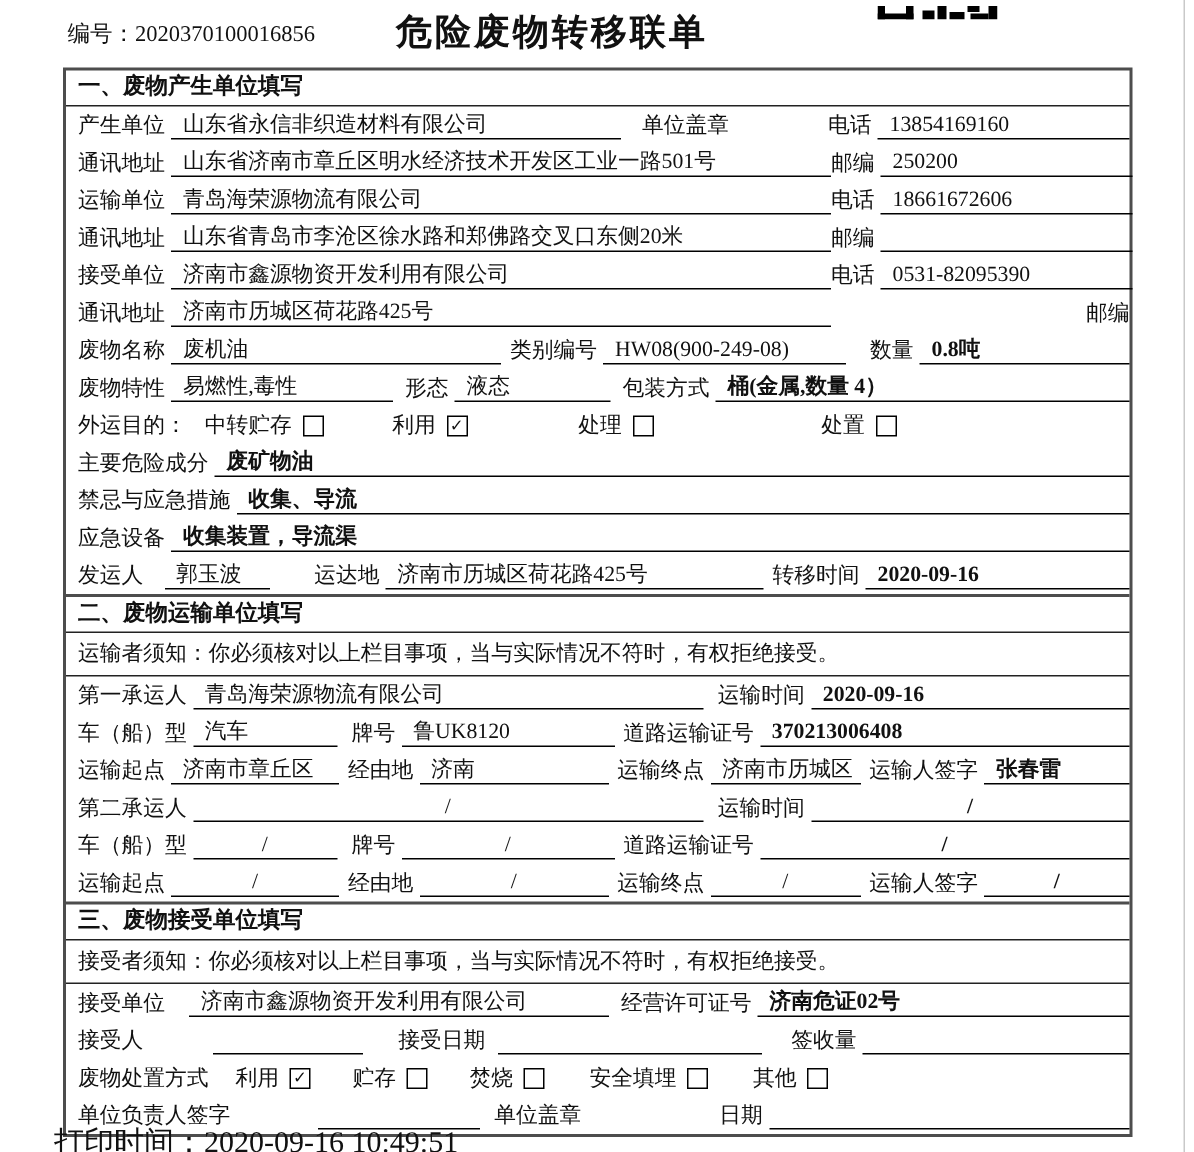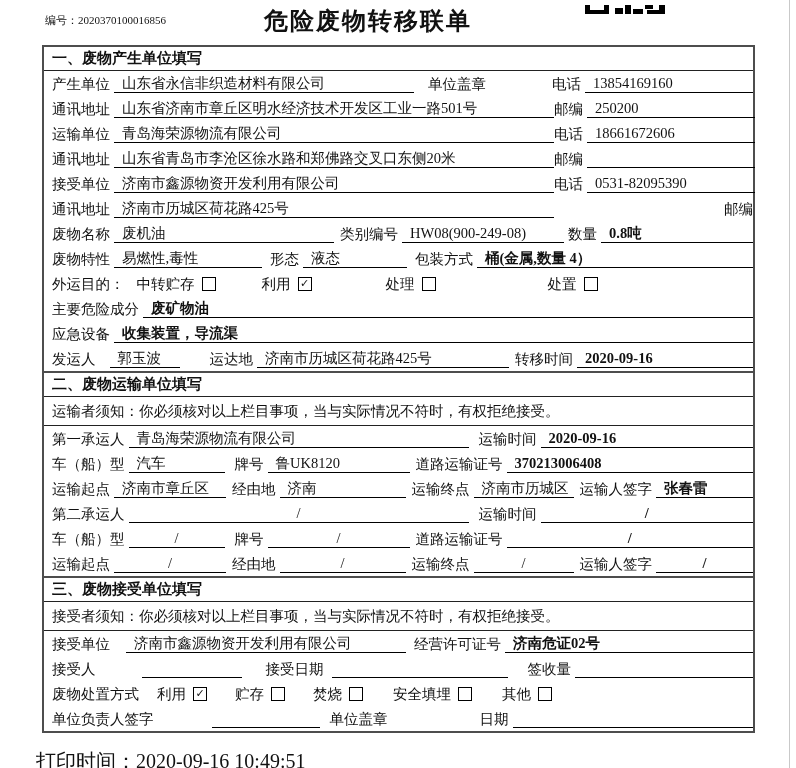--- a/index.html
+++ b/index.html
@@ -1,18 +1,18 @@
 <!DOCTYPE html>
 <html><head>
 <meta charset="utf-8">
 <style>
   html,body{margin:0;padding:0;}
   body{width:796px;height:768px;background:#ffffff;position:relative;overflow:hidden;
        font-family:"Liberation Serif","DejaVu Serif",serif;color:#111;}
-  .serial{position:absolute;left:45px;top:13px;font-size:11px;white-space:nowrap;}
+  .serial{position:absolute;left:45px;top:13px;font-size:15px;white-space:nowrap;}
   .doc-title{position:absolute;left:0;right:60px;top:5px;text-align:center;font-size:24px;
        font-weight:bold;letter-spacing:2px;}
   .qr{position:absolute;left:585px;top:0;}
   .page-edge{position:absolute;left:789px;top:0;width:1px;height:768px;background:#c9c9c9;}
   .tbl{position:absolute;left:42px;top:45px;width:713px;border:2px solid #4d4d4d;
        background:#fff;box-sizing:border-box;display:flex;flex-direction:column;}
   .hd{height:23px;line-height:23px;font-weight:bold;font-size:15px;padding:0 8px;
        border-bottom:1px solid #222;flex:none;}
   .hd.mid{border-top:2px solid #4d4d4d;}
   .notice{height:28px;line-height:28px;font-size:14.5px;padding:0 8px;border-bottom:1px solid #222;flex:none;white-space:nowrap;}
@@ -94,21 +94,21 @@
     <span class="l">通讯地址</span>
     <span class="u" style="width:440px">济南市历城区荷花路425号</span>
     <span class="l" style="margin-left:auto">邮编</span>
   </div>
 
   <div class="r">
     <span class="l">废物名称</span>
     <span class="u" style="width:220px">废机油</span>
     <span class="l" style="margin-left:6px">类别编号</span>
     <span class="u" style="width:162px">HW08(900-249-08)</span>
-    <span class="l" style="margin-left:4px">数量</span>
+    <span class="l" style="margin-left:16px">数量</span>
     <span class="u fx">0.8吨</span>
   </div>
 
   <div class="r">
     <span class="l">废物特性</span>
     <span class="u" style="width:148px">易燃性,毒性</span>
     <span class="l" style="margin-left:8px">形态</span>
     <span class="u" style="width:104px">液态</span>
     <span class="l" style="margin-left:8px">包装方式</span>
     <span class="u fx">桶(金属,数量 4）</span>
@@ -132,20 +132,24 @@
       <span class="l">处置</span>
       <span class="cb"></span>
     </span>
   </div>
 
   <div class="r">
     <span class="l">主要危险成分</span>
     <span class="u fx">废矿物油</span>
   </div>
 
+  <div class="r">
+    <span class="l">禁忌与应急措施</span>
+    <span class="u fx">收集、导流</span>
+  </div>
 
   <div class="r">
     <span class="l">应急设备</span>
     <span class="u fx">收集装置，导流渠</span>
   </div>
 
   <div class="r">
     <span class="l">发运人</span>
     <span class="u" style="width:70px;margin-left:14px">郭玉波</span>
     <span class="l" style="margin-left:30px">运达地</span>

